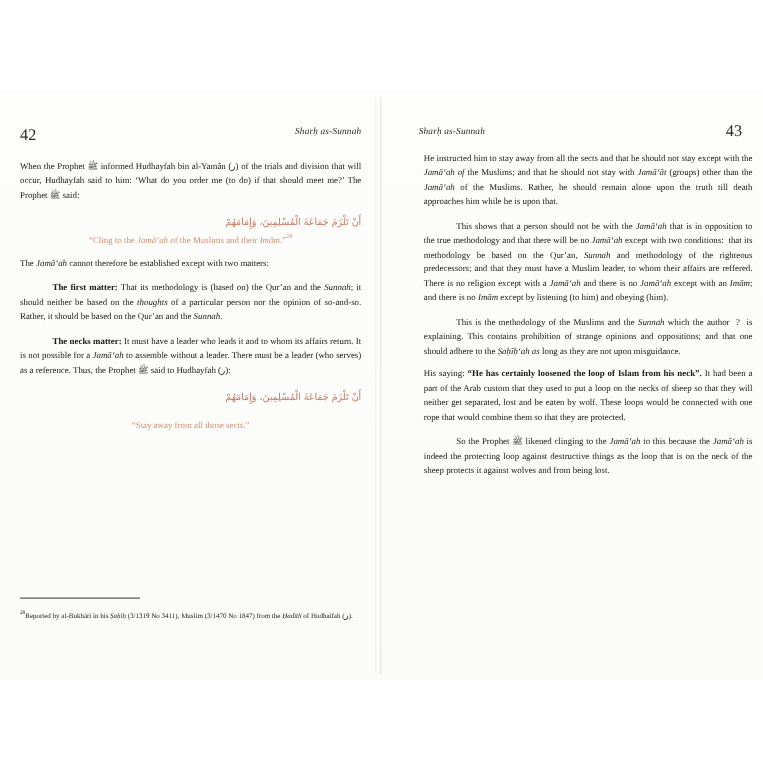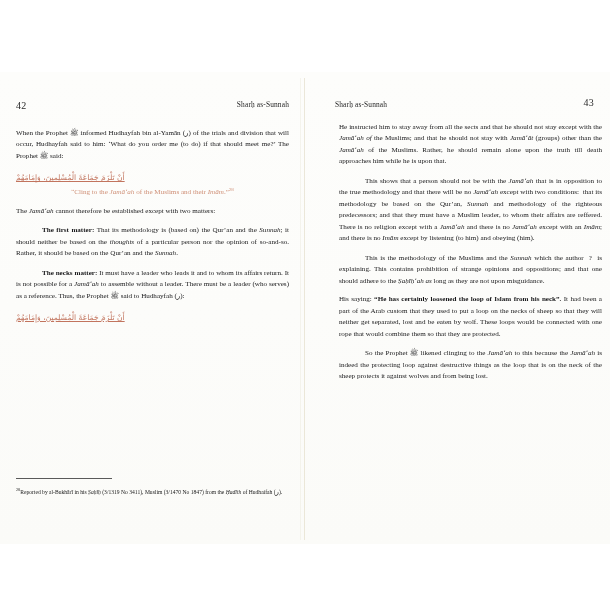--- a/index.html
+++ b/index.html
@@ -55,29 +55,30 @@
     height: 610px;
     box-sizing: border-box;
     z-index: 2;
   }
 
   .page-left  { padding: 0 16px 0 16px; }
   .page-right { padding: 0 16px 0 30px; }
 
   .folio {
     position: absolute;
-    font-size: 10px;
+    font-size: 13px;
     color: #2a2a2a;
     letter-spacing: .2px;
   }
   .folio-left  { left: 16px;  top: 100px; }
   .folio-right { right: 16px; top: 97px; text-align: right; }
 
   .runtitle {
     position: absolute;
+    font-style: italic;
     font-size: 7.4px;
     color: #1f1f1f;
     letter-spacing: .15px;
     white-space: nowrap;
     text-align: center;
   }
   .runtitle-left  { right: 16px; top: 100px; }
   .runtitle-right { left: 30px;  top: 100px; }
 
   .body {
@@ -108,27 +109,26 @@
   b, .bd { font-weight: bold; }
 
   .sym {
     font-size: 7px;
     letter-spacing: 0;
   }
 
   .arabic {
     font-family: "DejaVu Sans", sans-serif;
     direction: rtl;
-    text-align: left;
+    text-align: right;
     color: #c2745e;
     font-size: 7.6px;
     line-height: 1.8;
     margin: 9px 0 2px 0;
     text-indent: 0;
-    text-decoration: underline;
   }
 
   .quote-en {
     text-align: center;
     color: #cf8f76;
     font-size: 7.1px;
     margin: 1px 0 0 0;
     text-indent: 0;
   }
   .quote-en i { font-style: italic; }
@@ -179,20 +179,21 @@
     <div class="body">
       <p>When the Prophet <span class="sym">ﷺ</span> informed Hudhayfah bin al-Yamān (<span class="sym">ر</span>) of the trials and division that will occur, Hudhayfah said to him: ‘What do you order me (to do) if that should meet me?’ The Prophet <span class="sym">ﷺ</span> said:</p>
       <p class="arabic">أَنْ تَلْزَمَ جَمَاعَةَ الْمُسْلِمِينَ، وَإِمَامَهُمْ</p>
       <p class="quote-en">“Cling to the <i>Jamā‘ah</i> of the Muslims and their <i>Imām</i>.”<sup>28</sup></p>
       <div class="blockgap"></div>
       <p>The <i>Jamā‘ah</i> cannot therefore be established except with two matters:</p>
       <p class="indent"><b>The first matter:</b> That its methodology is (based on) the Qur’an and the <i>Sunnah</i>; it should neither be based on the <i>thoughts</i> of a particular person nor the opinion of so-and-so. Rather, it should be based on the Qur’an and the <i>Sunnah</i>.</p>
       <p class="indent"><b>The necks matter:</b> It must have a leader who leads it and to whom its affairs return. It is not possible for a <i>Jamā‘ah</i> to assemble without a leader. There must be a leader (who serves) as a reference. Thus, the Prophet <span class="sym">ﷺ</span> said to Hudhayfah (<span class="sym">ر</span>):</p>
       <p class="arabic">أَنْ تَلْزَمَ جَمَاعَةَ الْمُسْلِمِينَ، وَإِمَامَهُمْ</p>
       <div class="blockgap"></div>
+      <p class="quote-en">“Stay away from all those sects.”</p>
     </div>
 
     <div class="fn-rule"></div>
     <div class="footnote">
       <sup>28</sup><span>Reported by al-Bukhārī in his <i>Ṣaḥīḥ</i> (3/1319 No 3411), Muslim (3/1470 No 1847) from the <i>Ḥadīth</i> of Hudhaifah (<span class="sym">ر</span>).</span>
     </div>
   </div>
 
   <div class="page page-right">
 

